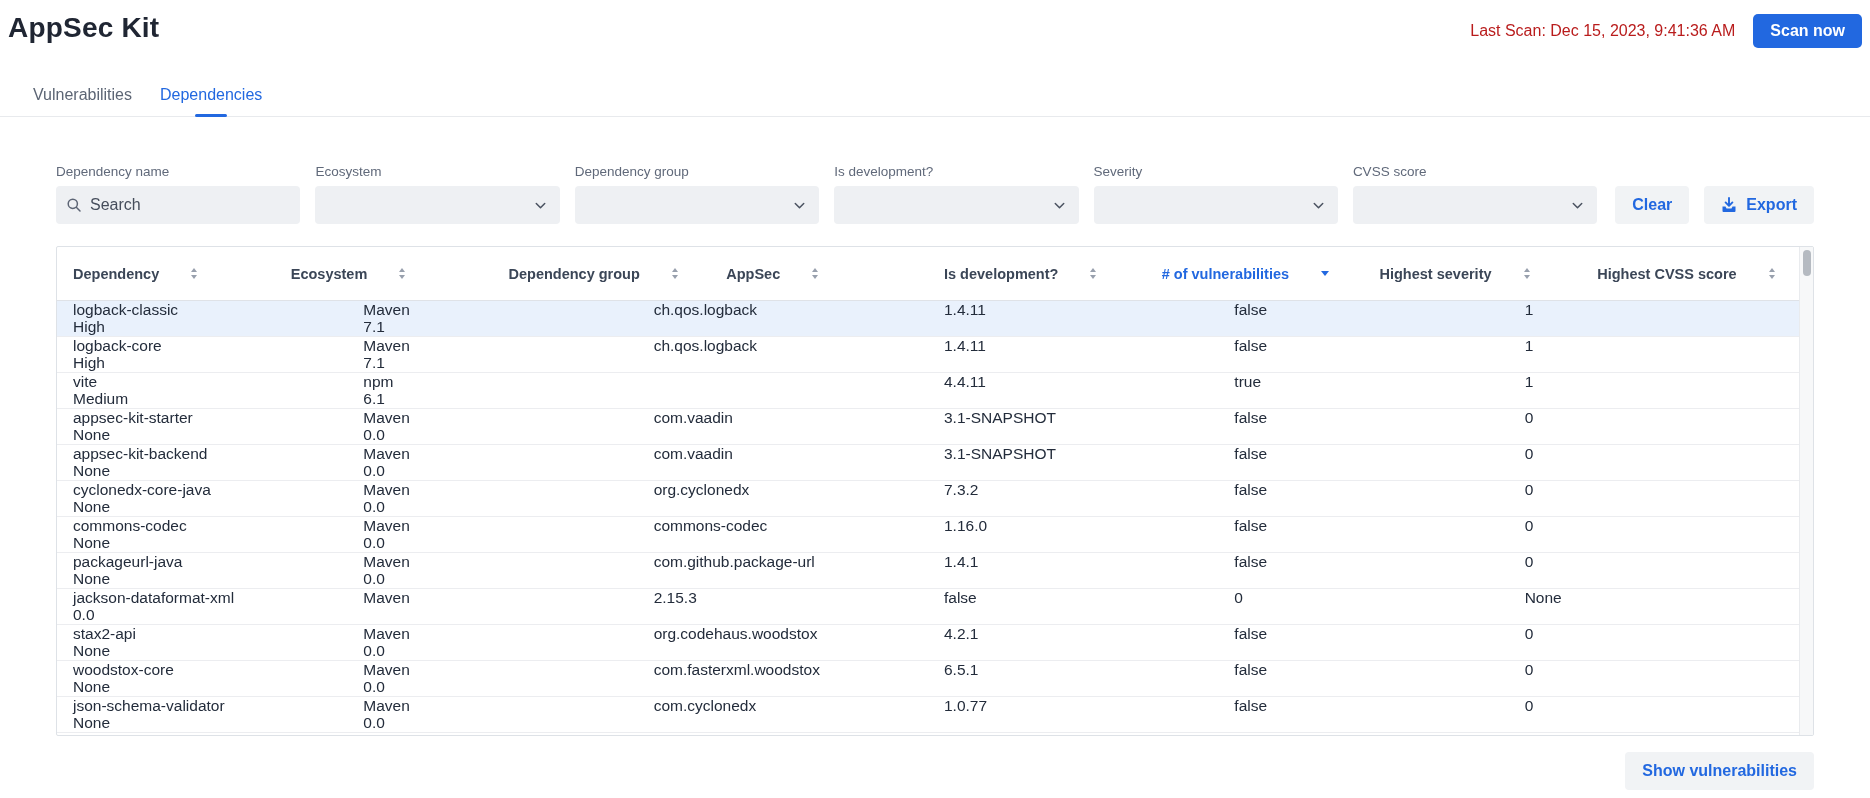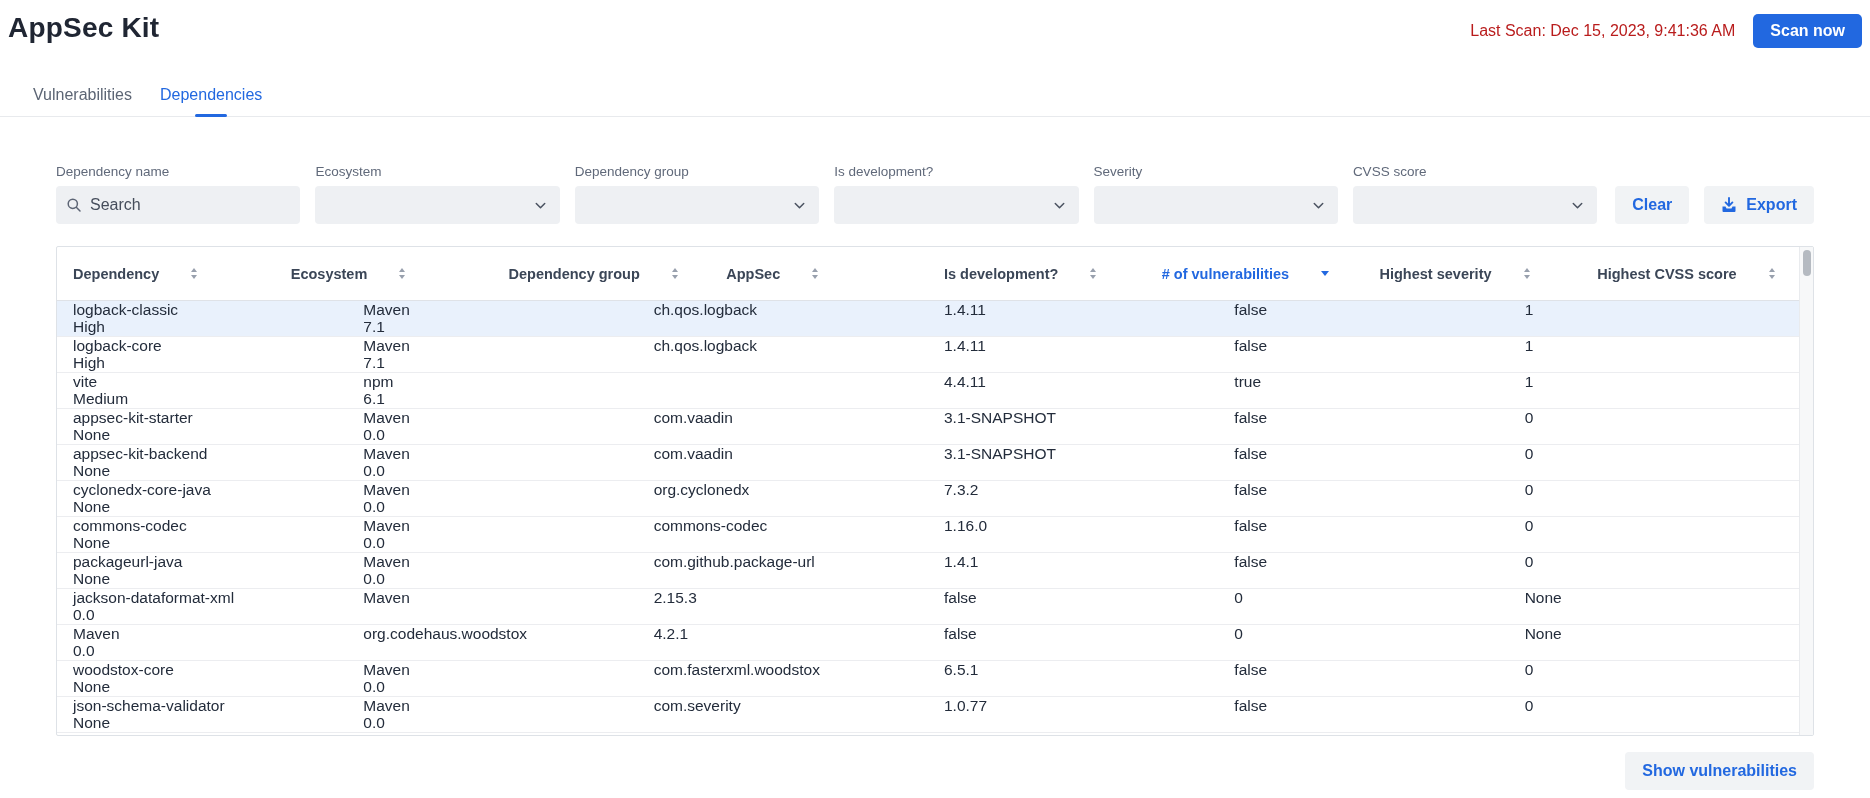--- a/index.html
+++ b/index.html
@@ -324,20 +324,21 @@
         <div class="trow">
           <div class="tcell">jackson-dataformat-xml</div>
           <div class="tcell">Maven</div>
           <div class="tcell">2.15.3</div>
           <div class="tcell">false</div>
           <div class="tcell">0</div>
           <div class="tcell">None</div>
           <div class="tcell">0.0</div>
         </div>
         <div class="trow">
+          <div class="tcell">stax2-api</div>
           <div class="tcell">Maven</div>
           <div class="tcell">org.codehaus.woodstox</div>
           <div class="tcell">4.2.1</div>
           <div class="tcell">false</div>
           <div class="tcell">0</div>
           <div class="tcell">None</div>
           <div class="tcell">0.0</div>
         </div>
         <div class="trow">
           <div class="tcell">woodstox-core</div>
@@ -345,21 +346,21 @@
           <div class="tcell">com.fasterxml.woodstox</div>
           <div class="tcell">6.5.1</div>
           <div class="tcell">false</div>
           <div class="tcell">0</div>
           <div class="tcell">None</div>
           <div class="tcell">0.0</div>
         </div>
         <div class="trow">
           <div class="tcell">json-schema-validator</div>
           <div class="tcell">Maven</div>
-          <div class="tcell">com.severity</div>
+          <div class="tcell">com.cyclonedx</div>
           <div class="tcell">1.0.77</div>
           <div class="tcell">false</div>
           <div class="tcell">0</div>
           <div class="tcell">None</div>
           <div class="tcell">0.0</div>
         </div>
       </div>
   </div>
   <div class="vscroll">
     <div class="vscroll-thumb"></div>

